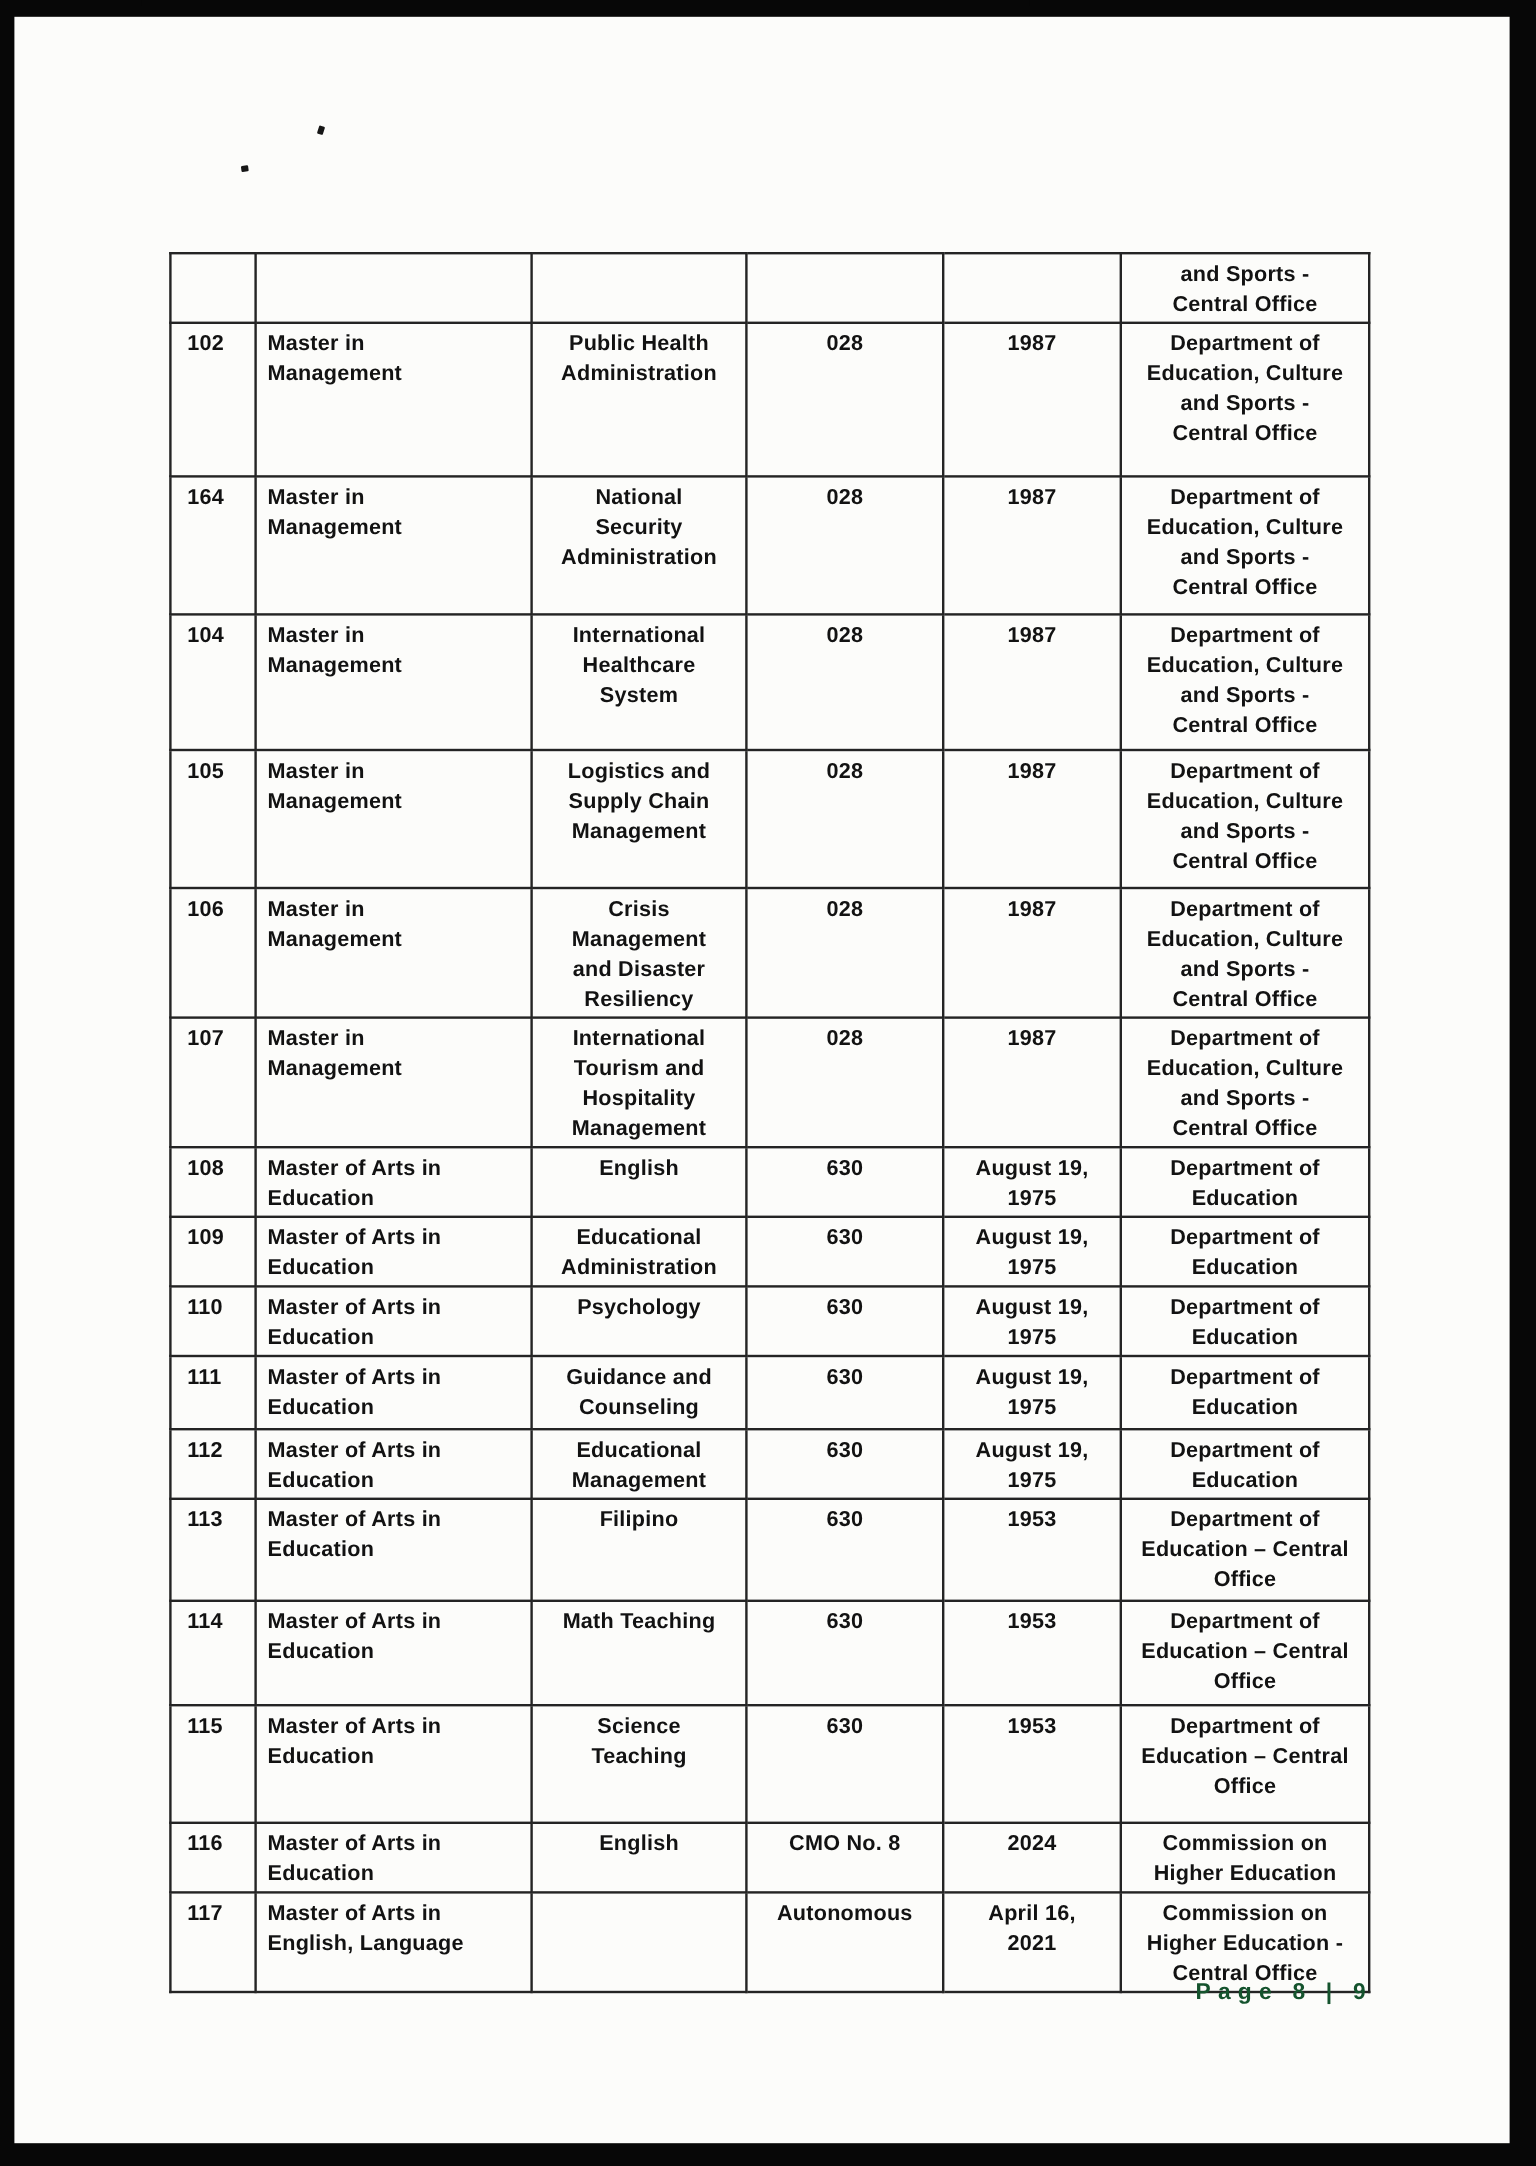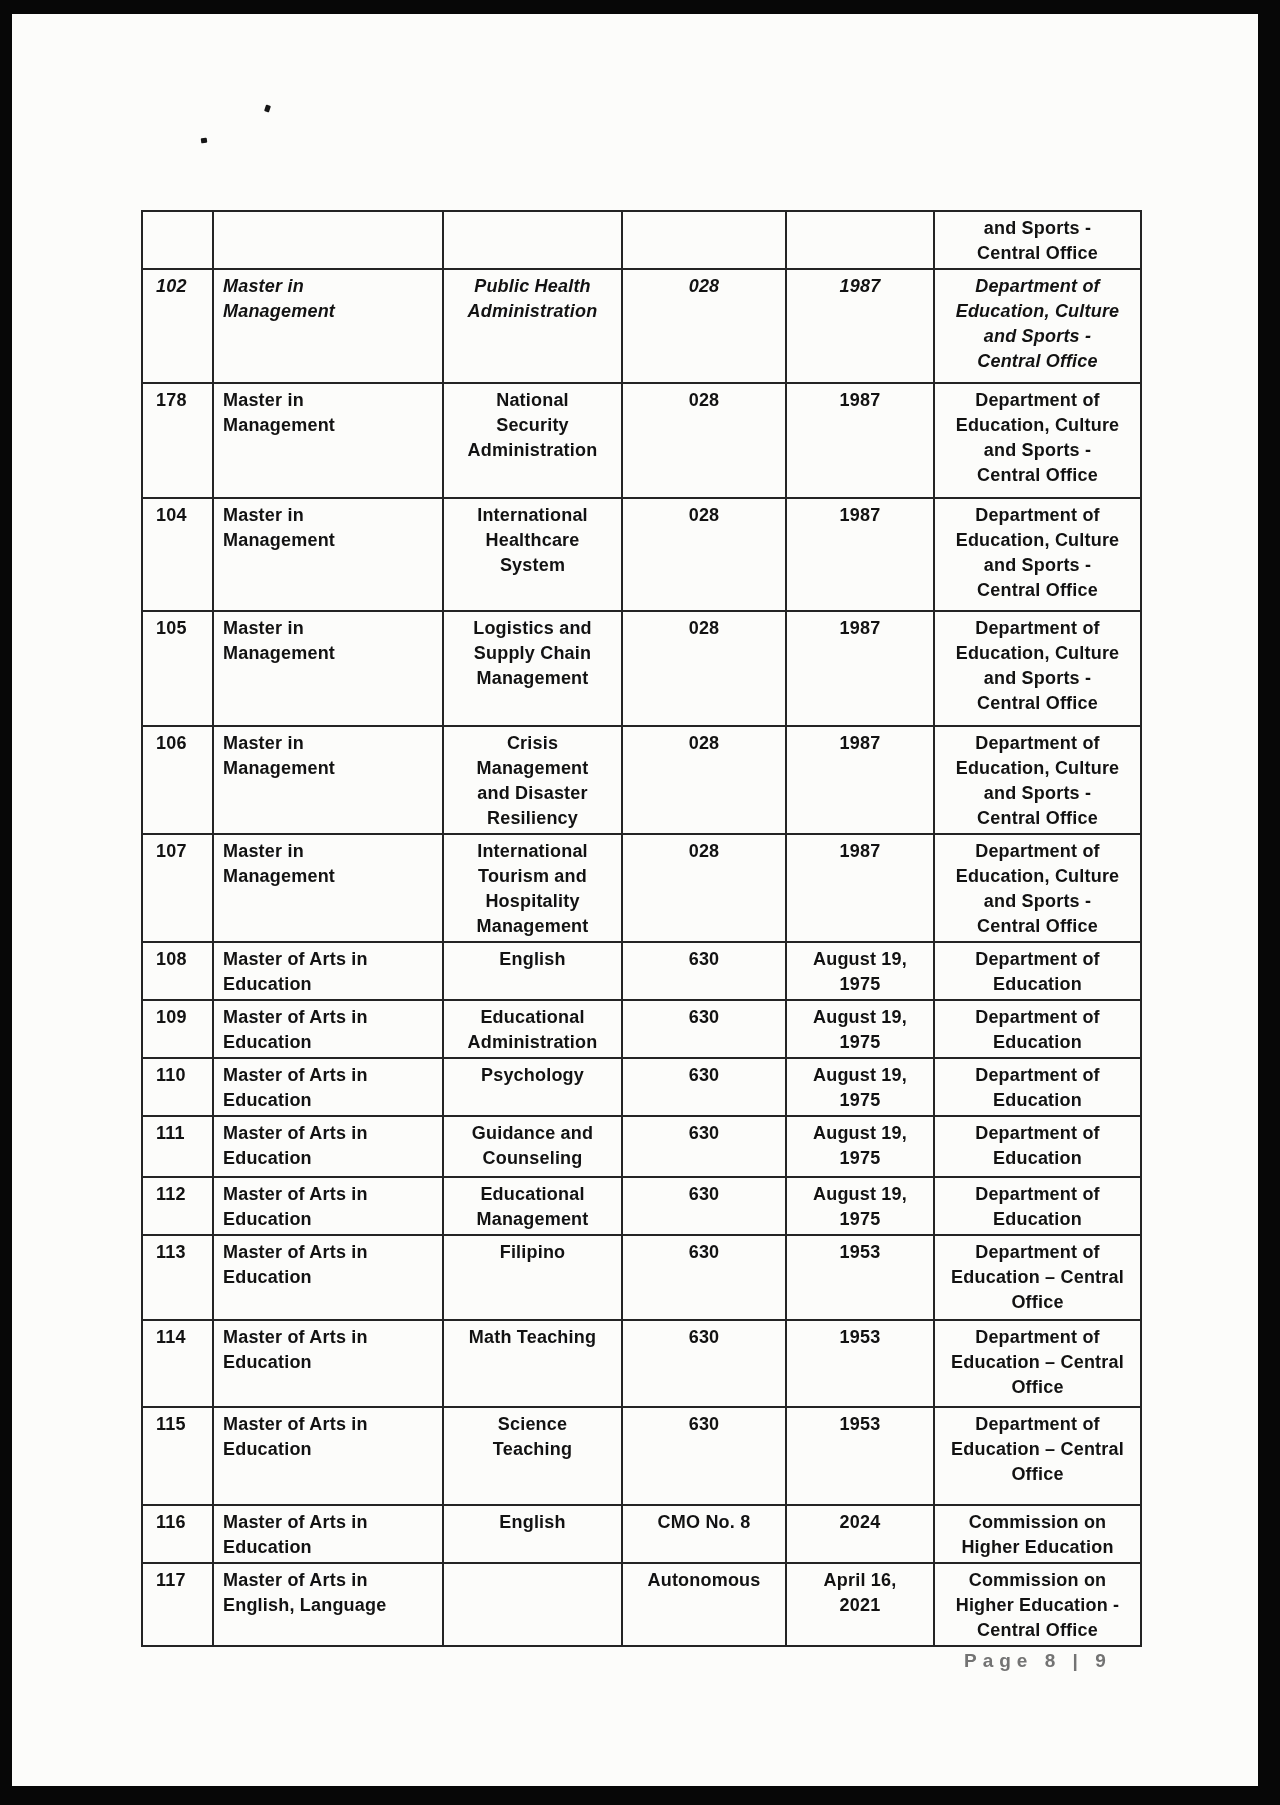--- a/index.html
+++ b/index.html
@@ -30,22 +30,22 @@
     font-weight:600;color:#121212;
     padding:4px 6px 2px 6px;
     text-align:center;
     overflow:hidden;
     letter-spacing:0.2px;
   }
   table.programs td.c0{text-align:left;padding-left:13px;}
   table.programs td.c1{text-align:left;padding-left:9px;}
   .page-number{
     position:absolute;left:952px;top:1636px;width:180px;
-    font-size:19px;font-weight:600;color:#737373;
-    letter-spacing:6px;text-align:left;
+    font-size:19px;font-weight:600;color:#14532d;
+    letter-spacing:6px;text-align:right;
   }
 </style>
 </head>
 <body>
 
 <div class="page">
   <div class="speck s1"></div>
   <div class="speck s2"></div>
 
   <table class="programs">
@@ -60,35 +60,35 @@
     <tbody>
         <tr style="height: 58px;">
           <td class="c0"></td>
           <td class="c1"></td>
           <td class="c2"></td>
           <td class="c3"></td>
           <td class="c4"></td>
           <td class="c5">and Sports -
 Central Office</td>
         </tr>
-        <tr style="height: 114px; font-style: italic;">
+        <tr style="height: 128px;">
           <td class="c0">102</td>
           <td class="c1">Master in
 Management</td>
           <td class="c2">Public Health
 Administration</td>
           <td class="c3">028</td>
           <td class="c4">1987</td>
           <td class="c5">Department of
 Education, Culture
 and Sports -
 Central Office</td>
         </tr>
         <tr style="height: 115px;">
-          <td class="c0">178</td>
+          <td class="c0">164</td>
           <td class="c1">Master in
 Management</td>
           <td class="c2">National
 Security
 Administration</td>
           <td class="c3">028</td>
           <td class="c4">1987</td>
           <td class="c5">Department of
 Education, Culture
 and Sports -

